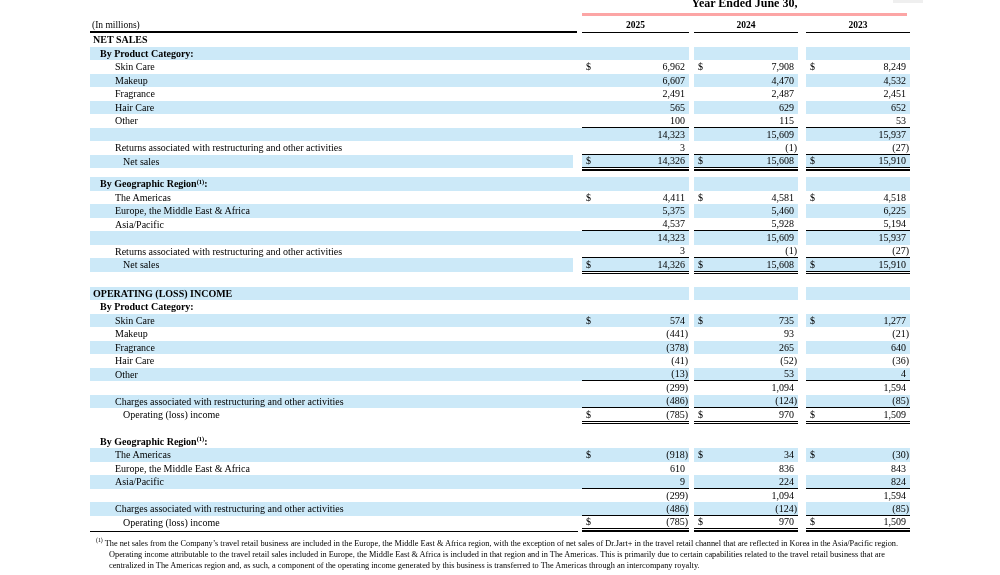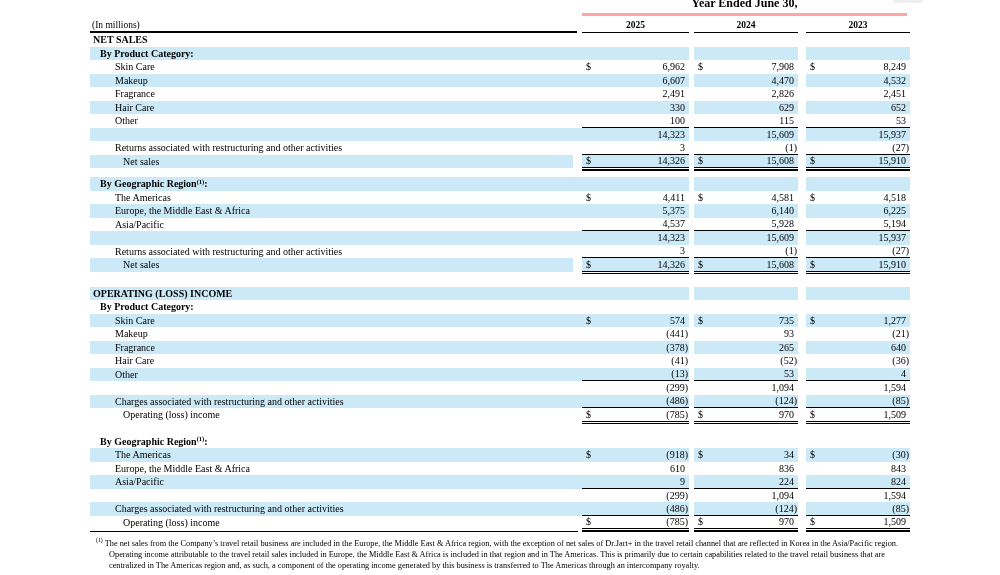--- a/index.html
+++ b/index.html
@@ -150,34 +150,34 @@
       <div class="row">
         <div class="lab ind2">
           <span>Fragrance</span>
         </div>
         <div class="gap0"></div>
         <div class="c c1">
           <span class="val">2,491</span>
         </div>
         <div class="gap1"></div>
         <div class="c c2">
-          <span class="val">2,826</span>
+          <span class="val">2,487</span>
         </div>
         <div class="gap2"></div>
         <div class="c c3">
           <span class="val">2,451</span>
         </div>
       </div>
       <div class="row" style="background: rgb(204, 233, 248);">
         <div class="lab ind2">
           <span>Hair Care</span>
         </div>
         <div class="gap0"></div>
         <div class="c c1">
-          <span class="val">330</span>
+          <span class="val">565</span>
         </div>
         <div class="gap1"></div>
         <div class="c c2">
           <span class="val">629</span>
         </div>
         <div class="gap2"></div>
         <div class="c c3">
           <span class="val">652</span>
         </div>
       </div>
@@ -295,21 +295,21 @@
       <div class="row" style="background: rgb(204, 233, 248);">
         <div class="lab ind2">
           <span>Europe, the Middle East &amp; Africa</span>
         </div>
         <div class="gap0"></div>
         <div class="c c1">
           <span class="val">5,375</span>
         </div>
         <div class="gap1"></div>
         <div class="c c2">
-          <span class="val">6,140</span>
+          <span class="val">5,460</span>
         </div>
         <div class="gap2"></div>
         <div class="c c3">
           <span class="val">6,225</span>
         </div>
       </div>
       <div class="row">
         <div class="lab ind2">
           <span>Asia/Pacific</span>
         </div>

